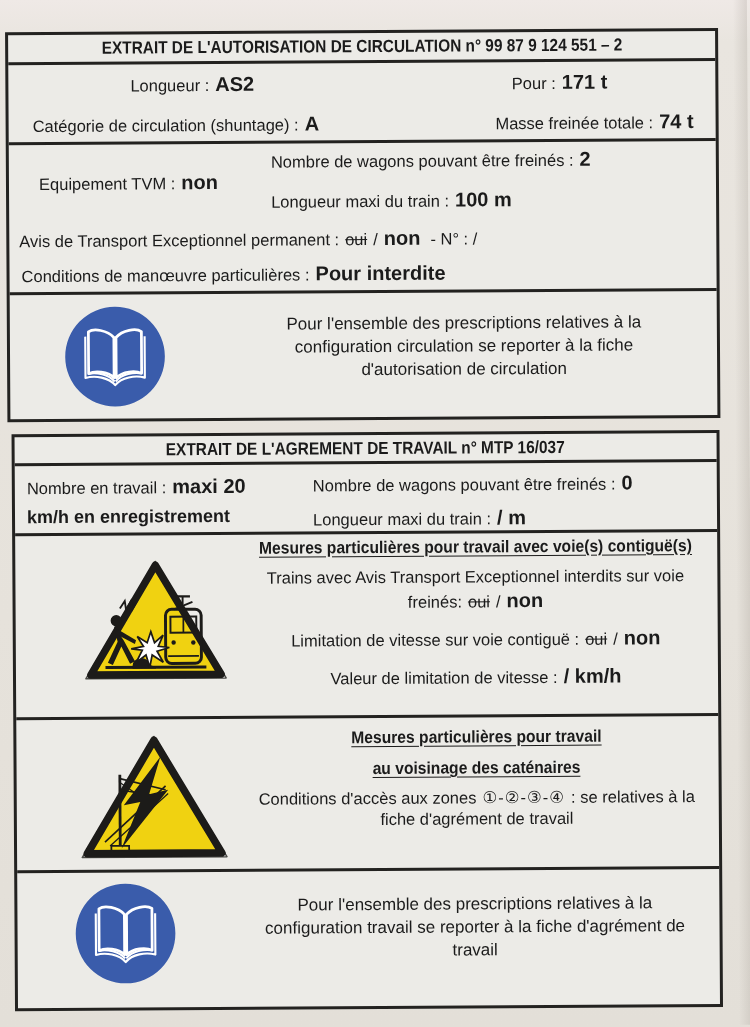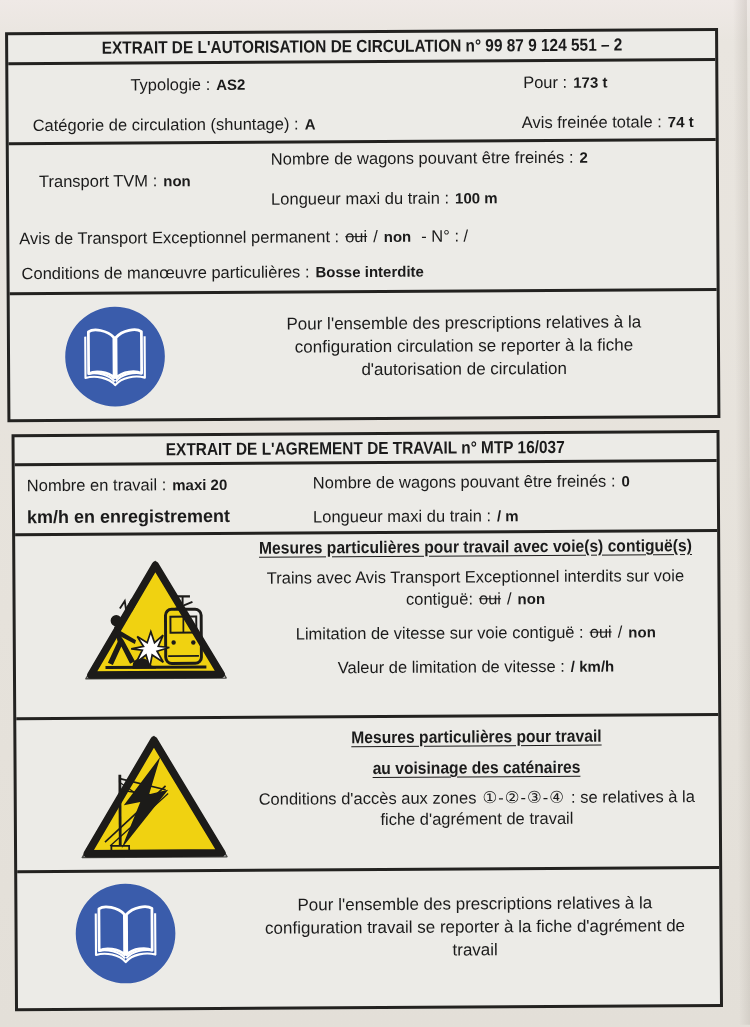--- a/index.html
+++ b/index.html
@@ -18,21 +18,21 @@
   .hdr{height:27px;border-bottom:3px solid #232220;display:flex;align-items:center;justify-content:center;
        font-weight:700;font-size:17.5px;white-space:nowrap;}
   .hdr .condensed{display:inline-block;transform:scaleX(0.88);transform-origin:center;}
   .sect{position:relative;box-sizing:border-box;}
   .bline{border-bottom:3px solid #232220;}
   .rows{height:80px;}
   .frow{height:40px;display:flex;align-items:center;justify-content:space-between;box-sizing:border-box;}
   .frow-1{padding:0 108px 0 122px;}
   .frow-2{padding:0 22px 0 24px;}
   .lbl{font-size:16.5px;}
-  .val{font-weight:700;font-size:15px;}
+  .val{font-weight:700;font-size:20px;}
   .pos{position:absolute;white-space:nowrap;}
   .line span.sp{margin-left:6px;}
   .strike{text-decoration:line-through;}
   .note-text{position:absolute;text-align:center;font-size:17px;line-height:23px;}
   .sec-heading{font-weight:700;font-size:17px;text-decoration:underline;text-underline-offset:3px;
     display:inline-block;transform:scaleX(0.92);transform-origin:center;white-space:nowrap;}
   .col-center{position:absolute;text-align:center;}
   .body-line{font-size:16.5px;}
   .zones{letter-spacing:1px;}
   svg{display:block;}
@@ -44,51 +44,51 @@
 
   <div class="docbox" id="box-circulation">
 
     <div class="hdr">
       <span class="condensed">EXTRAIT DE L'AUTORISATION DE CIRCULATION n° 99 87 9 124 551 – 2</span>
     </div>
 
     <div class="sect rows bline">
       <div class="frow frow-1">
         <span class="line">
-          <span class="lbl">Typologie :</span><span class="val sp">AS2</span>
-        </span>
-        <span class="line">
-          <span class="lbl">Pour :</span><span class="val sp">173 t</span>
+          <span class="lbl">Longueur :</span><span class="val sp">AS2</span>
+        </span>
+        <span class="line">
+          <span class="lbl">Pour :</span><span class="val sp">171 t</span>
         </span>
       </div>
       <div class="frow frow-2">
         <span class="line">
           <span class="lbl">Catégorie de circulation (shuntage) :</span><span class="val sp">A</span>
         </span>
         <span class="line">
-          <span class="lbl">Avis freinée totale :</span><span class="val sp">74 t</span>
+          <span class="lbl">Masse freinée totale :</span><span class="val sp">74 t</span>
         </span>
       </div>
     </div>
 
     <div class="sect bline" style="height:150px;">
       <span class="pos line" style="left:30px;top:27px;">
-        <span class="lbl">Transport TVM :</span><span class="val sp">non</span>
+        <span class="lbl">Equipement TVM :</span><span class="val sp">non</span>
       </span>
       <span class="pos line" style="left:262px;top:6px;">
         <span class="lbl">Nombre de wagons pouvant être freinés :</span><span class="val sp">2</span>
       </span>
       <span class="pos line" style="left:262px;top:46px;">
         <span class="lbl">Longueur maxi du train :</span><span class="val sp">100 m</span>
       </span>
       <span class="pos line" style="left:10px;top:84px;">
         <span class="lbl">Avis de Transport Exceptionnel permanent :</span><span class="lbl strike sp">oui</span><span class="lbl sp">/</span><span class="val sp">non</span><span class="lbl sp" style="margin-left:10px;">- N° : /</span>
       </span>
       <span class="pos line" style="left:12px;top:119px;">
-        <span class="lbl">Conditions de manœuvre particulières :</span><span class="val sp">Bosse interdite</span>
+        <span class="lbl">Conditions de manœuvre particulières :</span><span class="val sp">Pour interdite</span>
       </span>
     </div>
 
     <div class="sect" style="height:121px;">
       <svg class="pos" style="left:52px;top:9px;" width="106" height="106" viewBox="0 0 100 100">
         <circle cx="50" cy="50" r="47" fill="#3a5cab"></circle>
         <g fill="none" stroke="#ffffff" stroke-width="2.6" stroke-linejoin="round">
           <path d="M49 32 C43 25 30 23 25 26.5 L25 66 C31 63 43 64 49 70 Z"></path>
           <path d="M51 32 C57 25 70 23 75 26.5 L75 66 C69 63 57 64 51 70 Z"></path>
           <path d="M50 32 L50 70"></path>
@@ -146,21 +146,21 @@
           <path d="M31 60 L39 72 L48 89 L44 91 L37 77 L30 92 L26 90 L34 73 Z"></path>
           <path d="M34 63 L49 72 L48 75 L33 67 Z"></path>
           <path d="M46 93 a7 6 0 0 1 14 -1 l5 2 l0 1 l-19 0 Z"></path>
         </g>
         <polygon points="61,65 64,74 71,68 67,77 76,78 66,81 71,90 62,84 60,94 57,84 49,90 54,80 45,79 55,77 50,69 58,74" fill="#ffffff" stroke="#1c1b19" stroke-width="1.4"></polygon>
       </svg>
       <div class="col-center" style="left:205px;top:4px;width:510px;">
         <div class="sec-heading">Mesures particulières pour travail avec voie(s) contiguë(s)</div>
         <div class="body-line" style="margin-top:10px;">Trains avec Avis Transport Exceptionnel interdits sur voie</div>
         <div class="body-line line" style="margin-top:3px;">
-          <span>contiguë:</span><span class="strike sp">oui</span><span class="sp">/</span><span class="val sp">non</span>
+          <span>freinés:</span><span class="strike sp">oui</span><span class="sp">/</span><span class="val sp">non</span>
         </div>
         <div class="body-line line" style="margin-top:15px;">
           <span>Limitation de vitesse sur voie contiguë :</span><span class="strike sp">oui</span><span class="sp">/</span><span class="val sp">non</span>
         </div>
         <div class="body-line line" style="margin-top:15px;">
           <span>Valeur de limitation de vitesse :</span><span class="val sp">/ km/h</span>
         </div>
       </div>
     </div>
 

